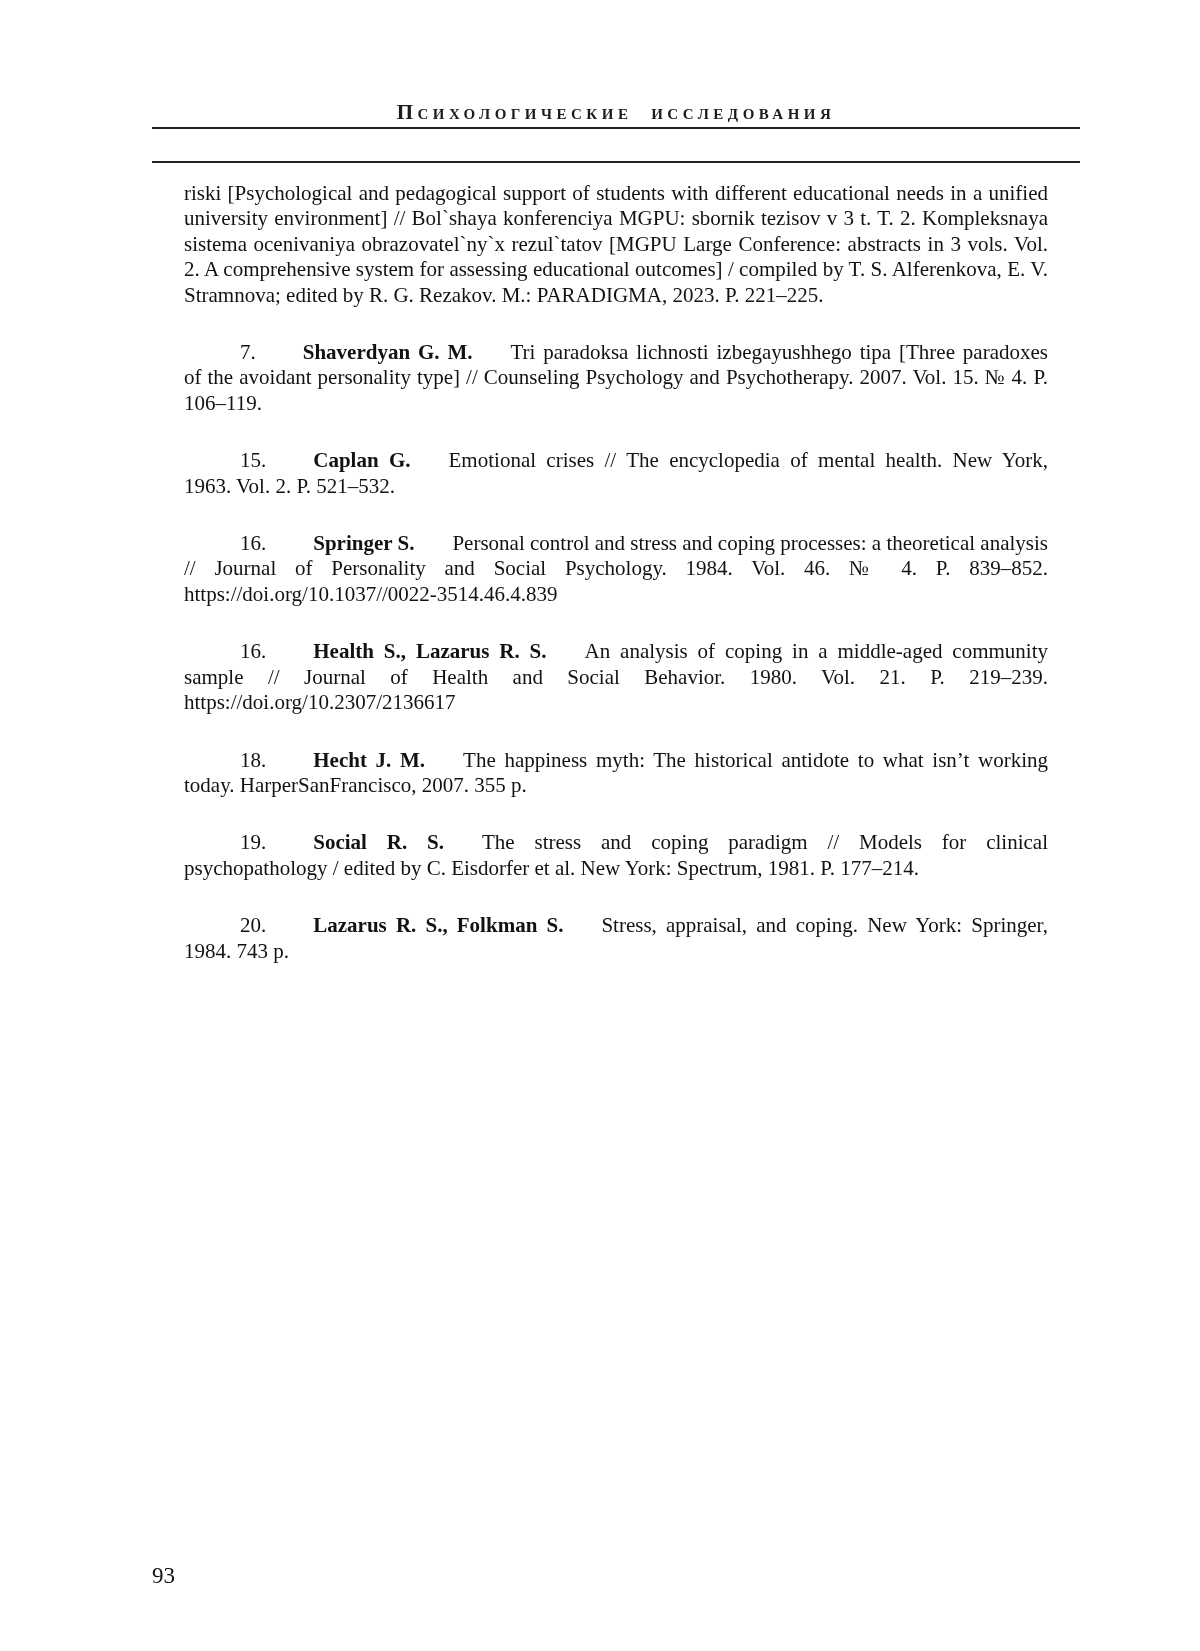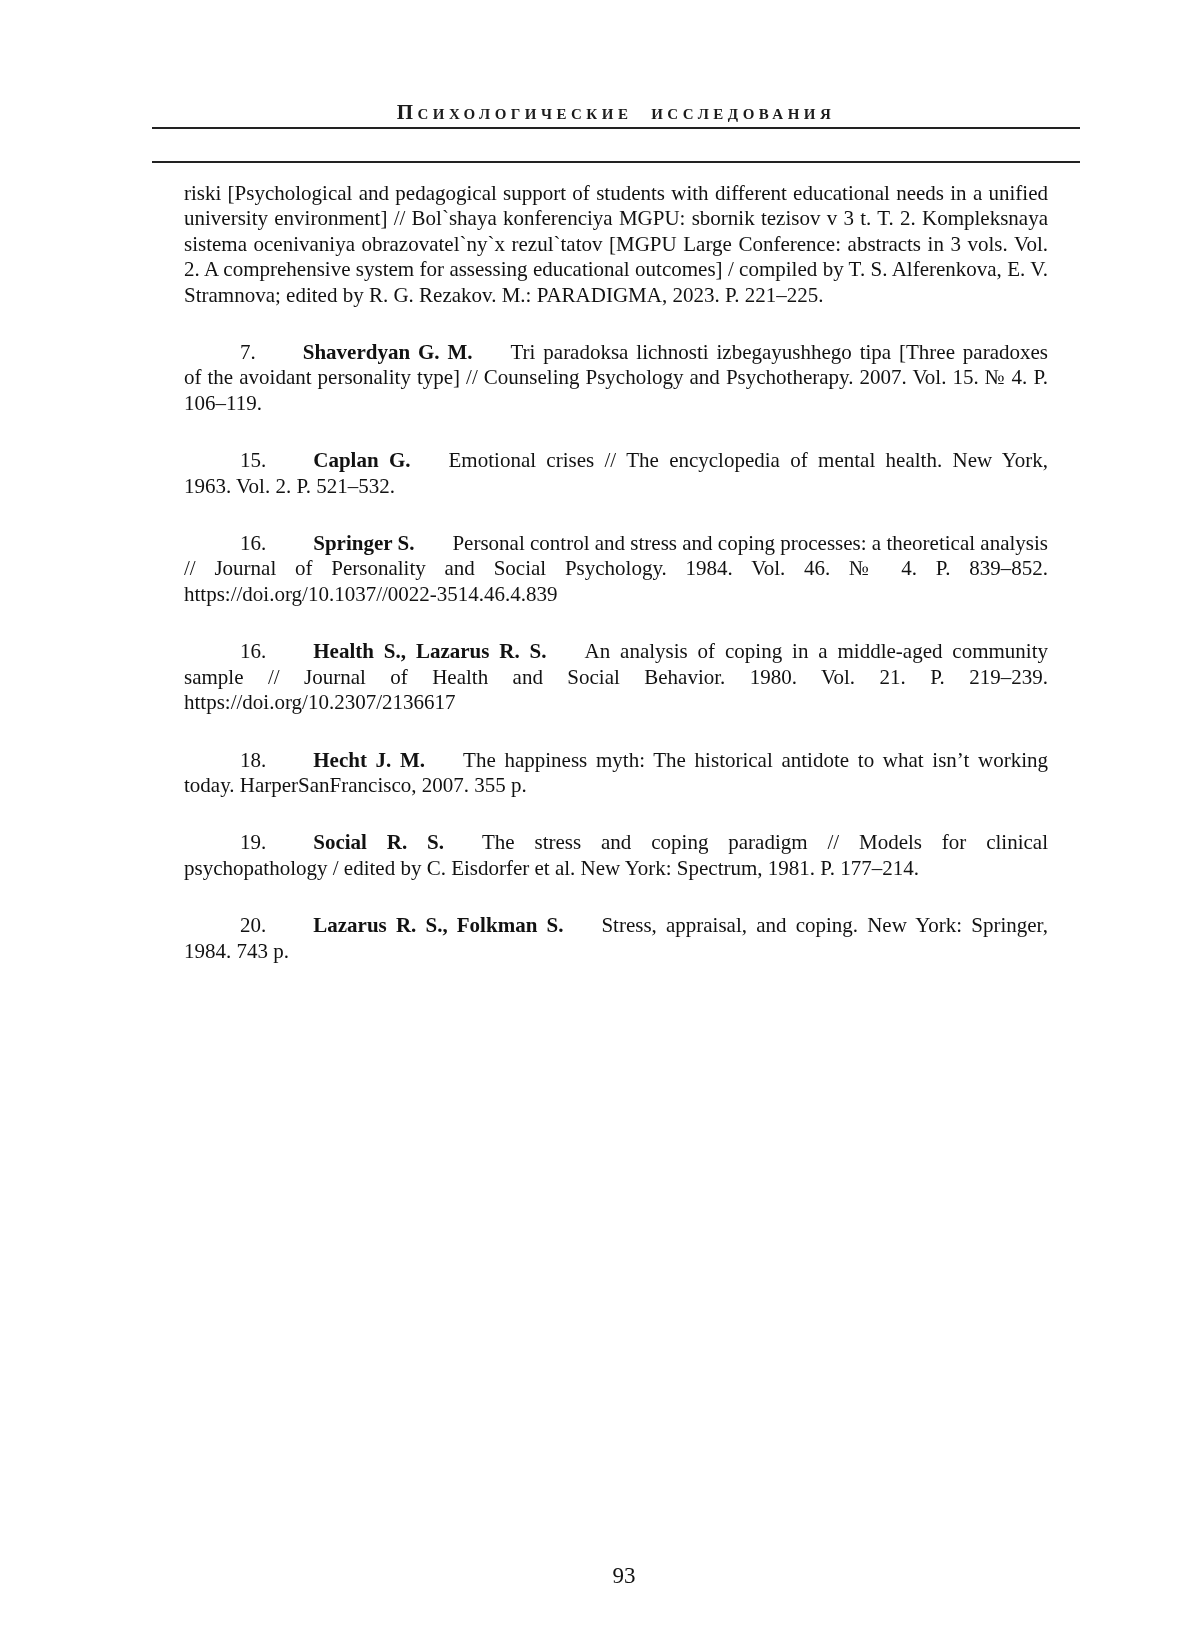--- a/index.html
+++ b/index.html
@@ -50,23 +50,23 @@
     text-align: justify;
     color: #121212;
   }
   .body-text p { margin: 0; }
   .ref { text-indent: 40px; }
   .ref .num { margin-right: 15px; }
   .ref .authors { font-weight: bold; margin-right: 6px; }
   .page-number {
     position: absolute;
     top: 1531px;
-    left: 144px;
+    left: 120px;
     width: 928px;
-    text-align: center;
+    text-align: left;
     font-size: 23px;
     color: #121212;
   }
 </style>
 </head>
 <body>
 
 <div class="page">
 
   <div class="running-head">Психологические исследования</div>

